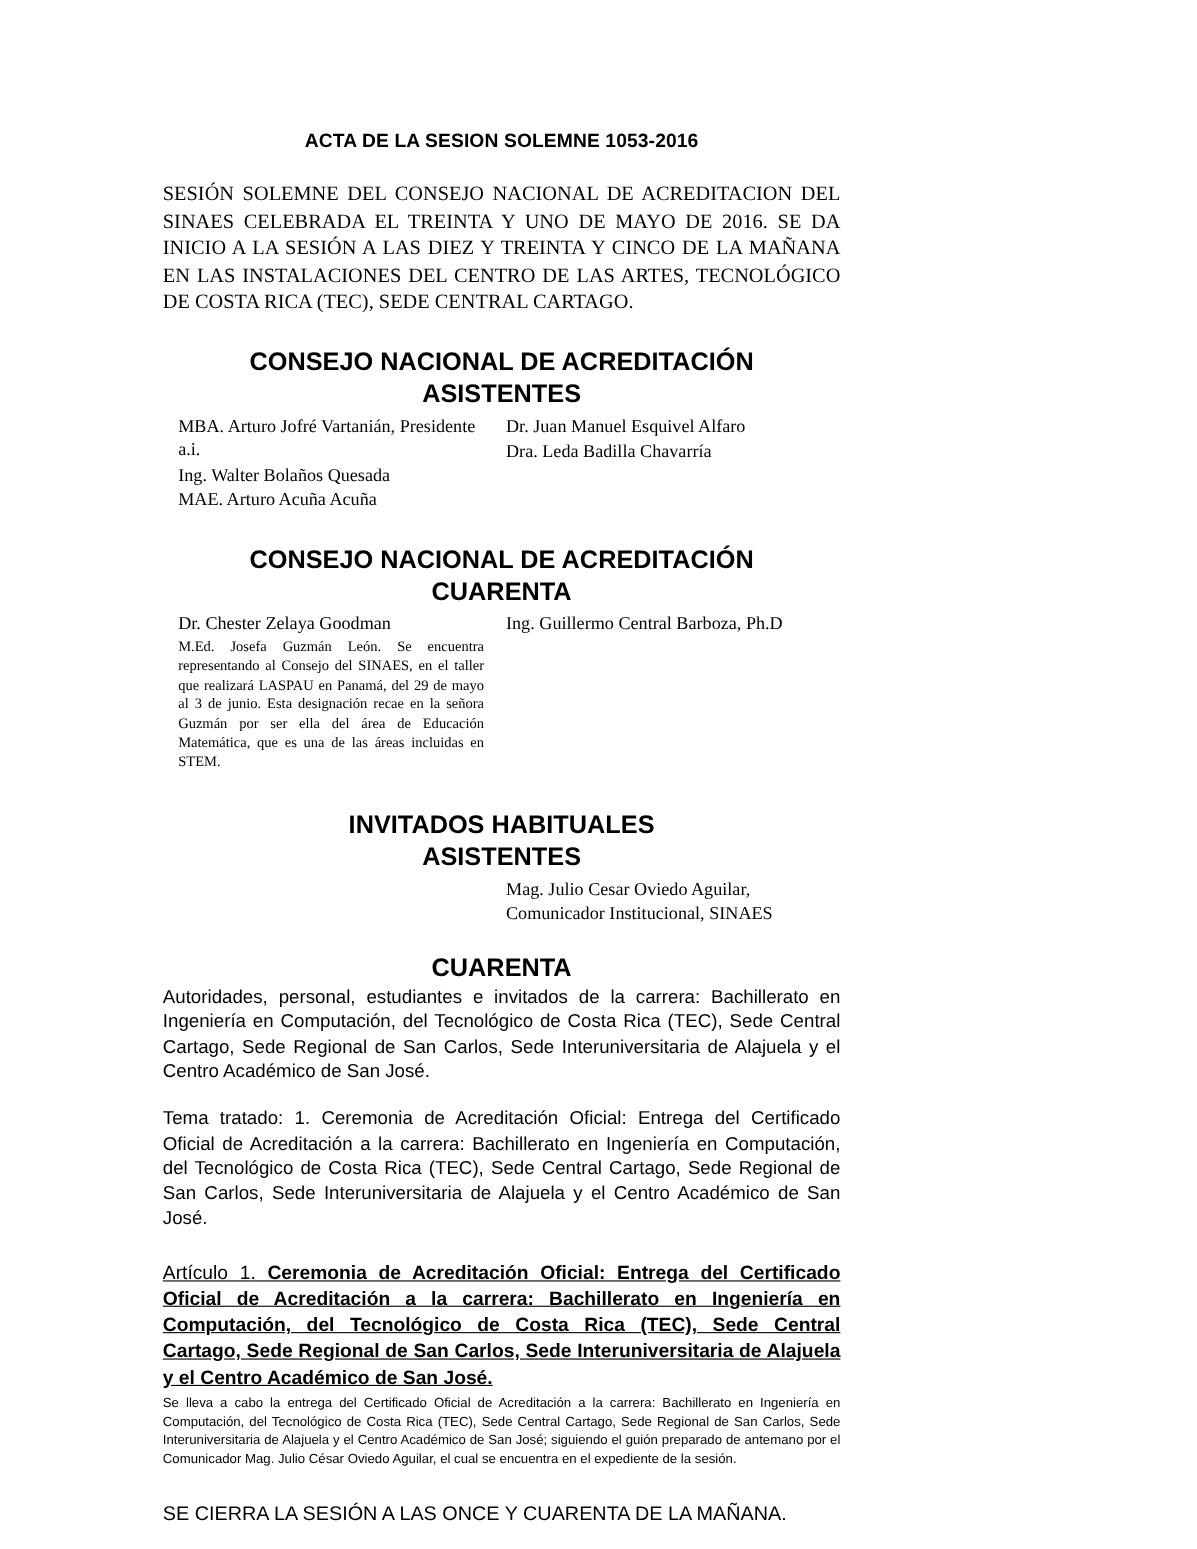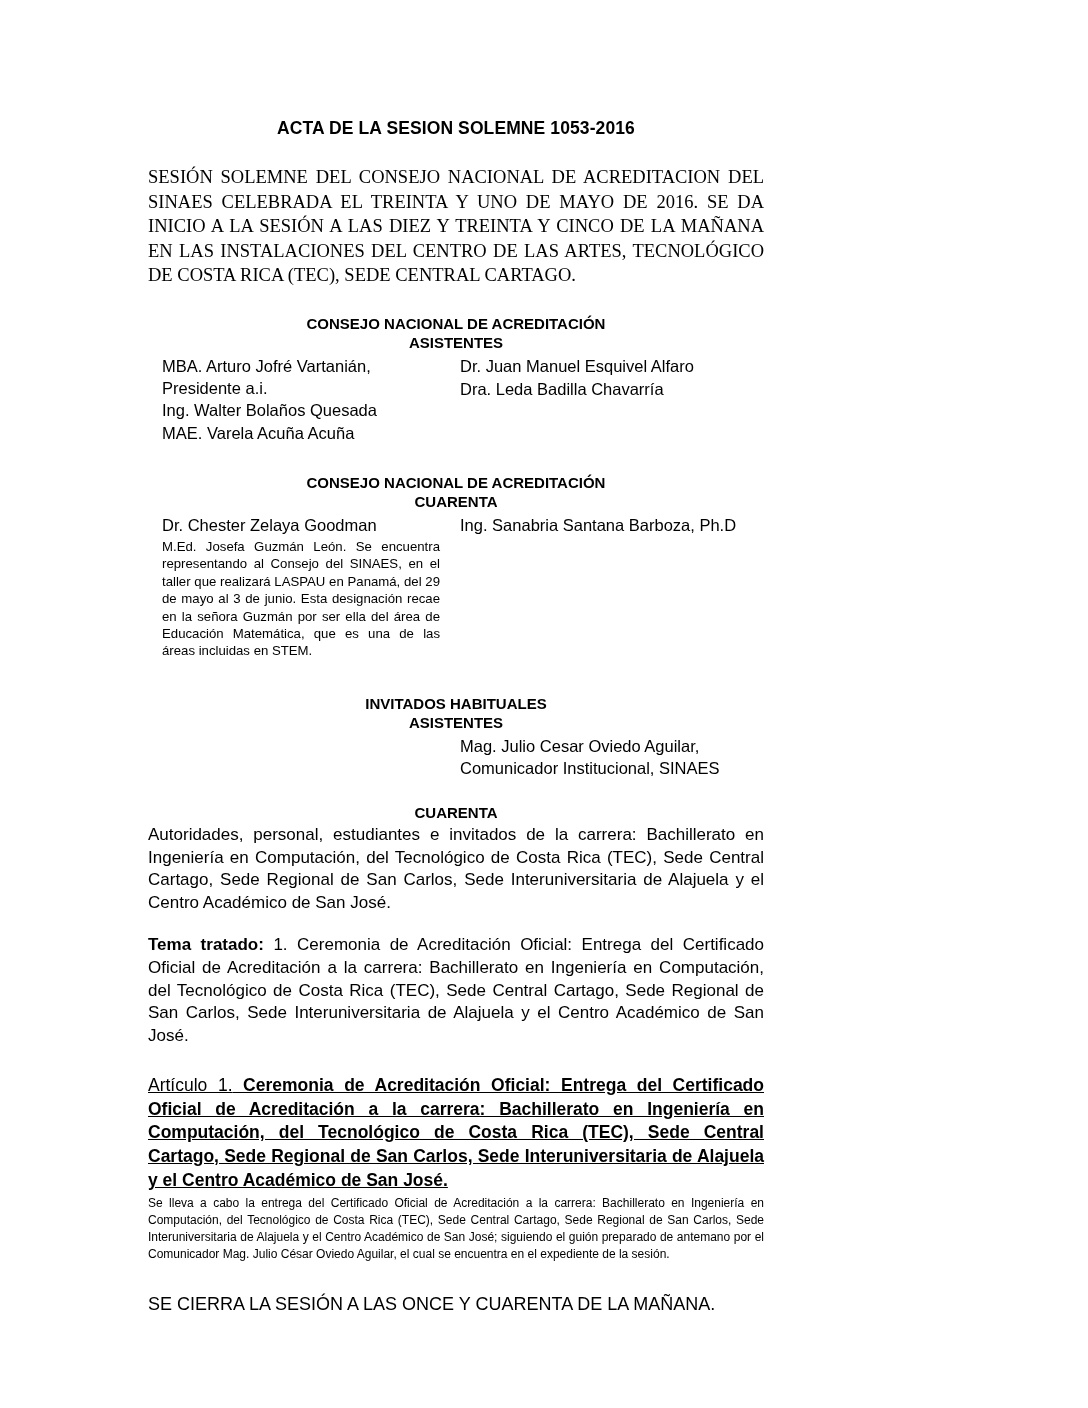--- a/index.html
+++ b/index.html
@@ -37,31 +37,32 @@
   }
   .intro {
     font-size: 18.5px;
     line-height: 1.33;
     margin-bottom: 26px;
     font-family: Liberation Serif, serif;
   }
   .section-heading {
     text-align: center;
     font-weight: bold;
-    font-size: 15px;
+    font-size: 23px;
     line-height: 1.28;
     margin: 0;
   }
   .section-heading .sub {
     display: block;
   }
   .two-col {
     display: flex;
     width: 100%;
     margin-top: 4px;
+    font-family: Liberation Serif, serif;
   }
   .col {
     width: 50%;
     box-sizing: border-box;
   }
   .col.left {
     padding-left: 14px;
     padding-right: 10px;
   }
   .col.right {
@@ -85,21 +86,21 @@
   .invitados-block {
     font-size: 17px;
     line-height: 1.32;
     margin-top: 2px;
   }
   .tema-block {
     font-size: 17px;
     line-height: 1.34;
     margin-top: 20px;
   }
-  .tema-block b { font-weight: bold; }
+  .tema-block b { font-weight: normal; }
   .articulo {
     margin-top: 26px;
     font-size: 17.5px;
     line-height: 1.36;
   }
   .articulo .art-head {
     font-weight: bold;
     text-align: justify;
   }
   .articulo .art-head .lead {
@@ -132,41 +133,41 @@
   <p class="intro justified">SESIÓN SOLEMNE DEL CONSEJO NACIONAL DE ACREDITACION DEL SINAES CELEBRADA EL TREINTA Y UNO DE MAYO DE 2016. SE DA INICIO A LA SESIÓN A LAS DIEZ Y TREINTA Y CINCO DE LA MAÑANA EN LAS INSTALACIONES DEL CENTRO DE LAS ARTES, TECNOLÓGICO DE COSTA RICA (TEC), SEDE CENTRAL CARTAGO.</p>
 
   <div class="section-heading">
     <span>CONSEJO NACIONAL DE ACREDITACIÓN</span>
     <span class="sub">ASISTENTES</span>
   </div>
   <div class="two-col col-pair-tight">
     <div class="col left">
       <p class="name-line">MBA. Arturo Jofré Vartanián, Presidente a.i.</p>
       <p class="name-line">Ing. Walter Bolaños Quesada</p>
-      <p class="name-line">MAE. Varela Acuña Acuña</p>
+      <p class="name-line">MAE. Arturo Acuña Acuña</p>
     </div>
     <div class="col right">
       <p class="name-line">Dr. Juan Manuel Esquivel Alfaro</p>
       <p class="name-line">Dra. Leda Badilla Chavarría</p>
     </div>
   </div>
 
   <div class="gap-28"></div>
 
   <div class="section-heading">
     <span>CONSEJO NACIONAL DE ACREDITACIÓN</span>
     <span class="sub">CUARENTA</span>
   </div>
   <div class="two-col col-pair-tight">
     <div class="col left">
       <p class="name-line">Dr. Chester Zelaya Goodman</p>
       <p class="small-note"><span>M.Ed. Josefa Guzmán León.</span><span> Se encuentra representando al Consejo del SINAES, en el taller que realizará LASPAU en Panamá, del 29 de mayo al 3 de junio. Esta designación recae en la señora Guzmán por ser ella del área de Educación Matemática, que es una de las áreas incluidas en STEM.</span></p>
     </div>
     <div class="col right">
-      <p class="name-line">Ing. Sanabria Santana Barboza, Ph.D</p>
+      <p class="name-line">Ing. Guillermo Central Barboza, Ph.D</p>
     </div>
   </div>
 
   <div class="gap-34"></div>
 
   <div class="section-heading">
     <span>INVITADOS HABITUALES</span>
     <span class="sub">ASISTENTES</span>
   </div>
   <div class="two-col">

